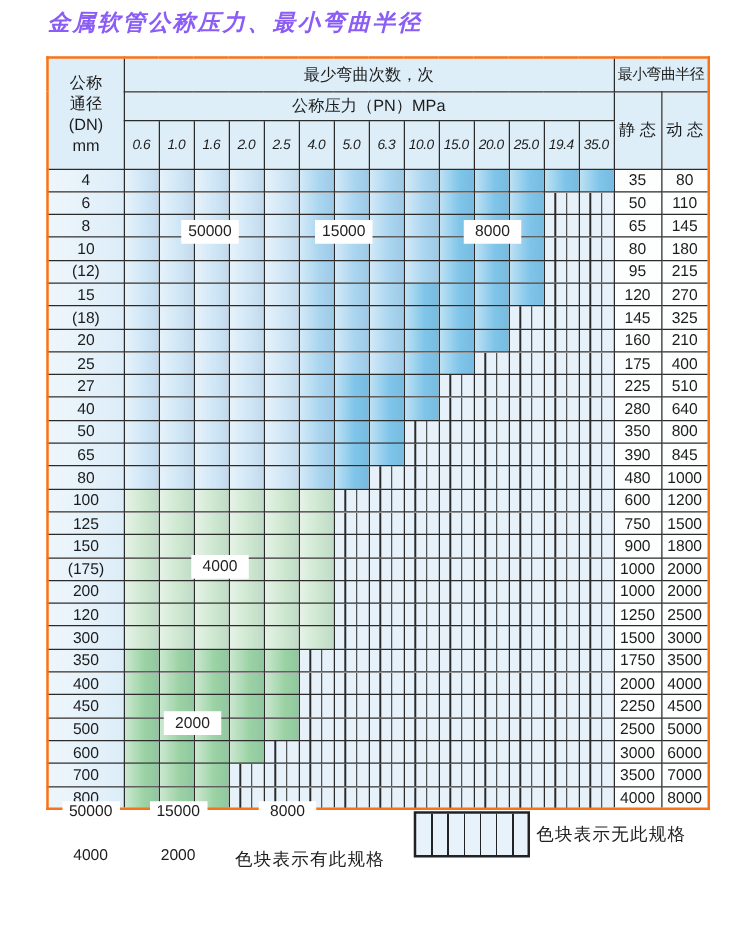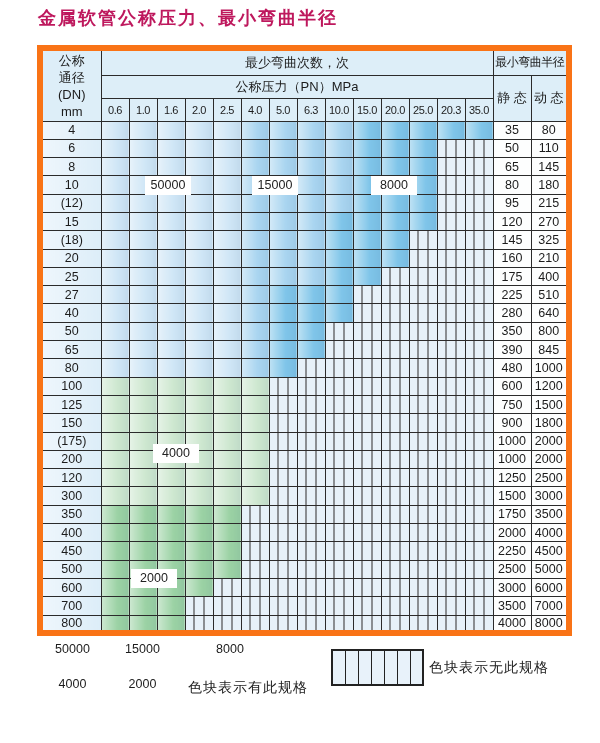--- a/index.html
+++ b/index.html
@@ -1,25 +1,25 @@
 <!DOCTYPE html>
 <html style="--c50: #cfe6f6; --c15: #a9d5f0; --c8: #7fc5e9; --c4: #cde7cf; --c2: #9bd2a4; --header-bg: #ddeef8; --hatch-bg: #f6fafd; --hatch-stripe: #e6f1f9; --grid: #2b2b2b;"><head>
 <meta charset="utf-8">
 <style>
   html,body{margin:0;padding:0;}
   body{font-family:"Liberation Sans", sans-serif; background:#ffffff; color:#1c1c1c;}
   .page{position:relative;width:600px;height:743px;background:#ffffff;overflow:hidden;}
   .title{position:absolute;left:38px;top:6px;margin:0;font-family:"Liberation Serif", serif;
-         font-size:18px;font-weight:bold;letter-spacing:2px;color:#be185d;}
+         font-size:18px;font-weight:bold;letter-spacing:2px;color:#8b5cf6;font-style:italic;}
   .table-wrap{position:absolute;left:37px;top:45px;width:529px;height:586px;}
   table.spec{width:529px;height:586px;table-layout:fixed;border-collapse:collapse;
-             border:6px solid #f97316;}
+             border:2px solid #f97316;}
   table.spec th, table.spec td{border:1px solid var(--grid,#2b2b2b);padding:0;margin:0;
              text-align:center;vertical-align:middle;overflow:hidden;}
-  thead tr.hr1{height:27px;} thead tr.hr2{height:23px;padding-left:16px;} thead tr.hr3{height:23px;}
+  thead tr.hr1{height:27px;} thead tr.hr2{height:23px;padding-left:16px;} thead tr.hr3{height:39px;font-style:italic;}
   tbody tr{height:18.3px;}
   th{font-weight:normal;}
   .hcell{background:var(--header-bg,#ddeef8);font-size:13px;}
   .dn-head{background:var(--header-bg,#ddeef8);font-size:13px;line-height:17px;}
   .radius-head{font-size:12px;letter-spacing:-0.5px;}
   .sd-head{font-size:13px;}
   .tick{background:var(--header-bg,#ddeef8);font-size:11px;letter-spacing:-0.4px;}
   th.dn{background:linear-gradient(90deg,#eef6fc,#dcedf8);font-size:12.5px;}
   td.val{background:#fdfefe;font-size:12.5px;}
   td.cell{background-image:linear-gradient(90deg,rgba(255,255,255,0.5),rgba(255,255,255,0) 60%,rgba(20,60,110,0.07));}
@@ -85,21 +85,21 @@
             <th class="tick">1.6</th>
             <th class="tick">2.0</th>
             <th class="tick">2.5</th>
             <th class="tick">4.0</th>
             <th class="tick">5.0</th>
             <th class="tick">6.3</th>
             <th class="tick">10.0</th>
             <th class="tick">15.0</th>
             <th class="tick">20.0</th>
             <th class="tick">25.0</th>
-            <th class="tick">20.3</th>
+            <th class="tick">19.4</th>
             <th class="tick">35.0</th>
           </tr>
       </thead>
       <tbody id="spec-body">
           <tr>
             <th class="dn">4</th>
             <td class="cell c50"></td>
             <td class="cell c50"></td>
             <td class="cell c50"></td>
             <td class="cell c50"></td>

